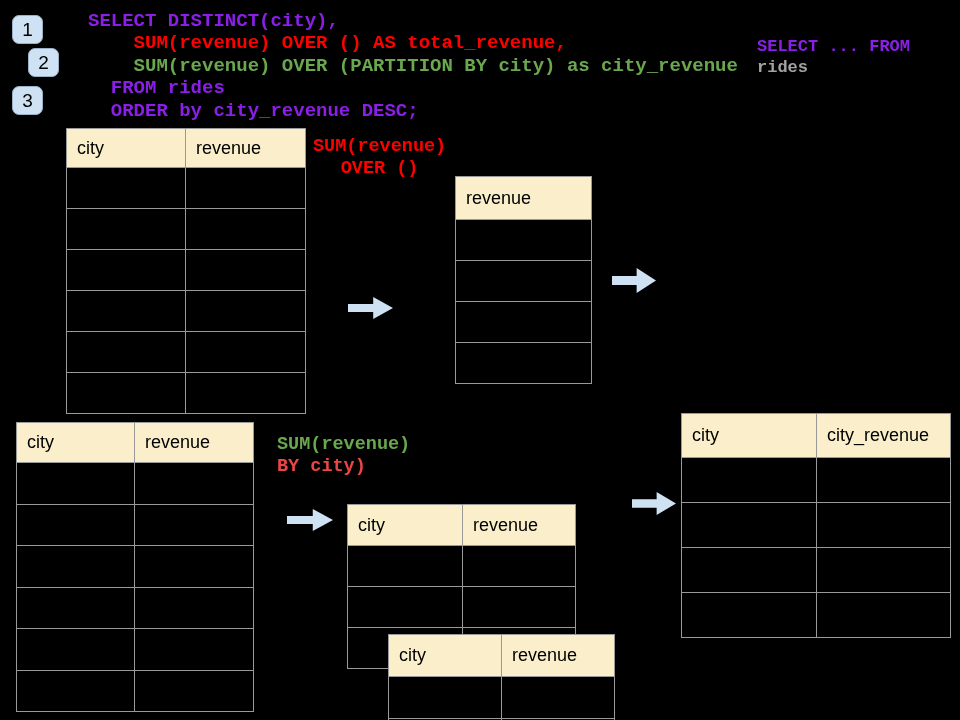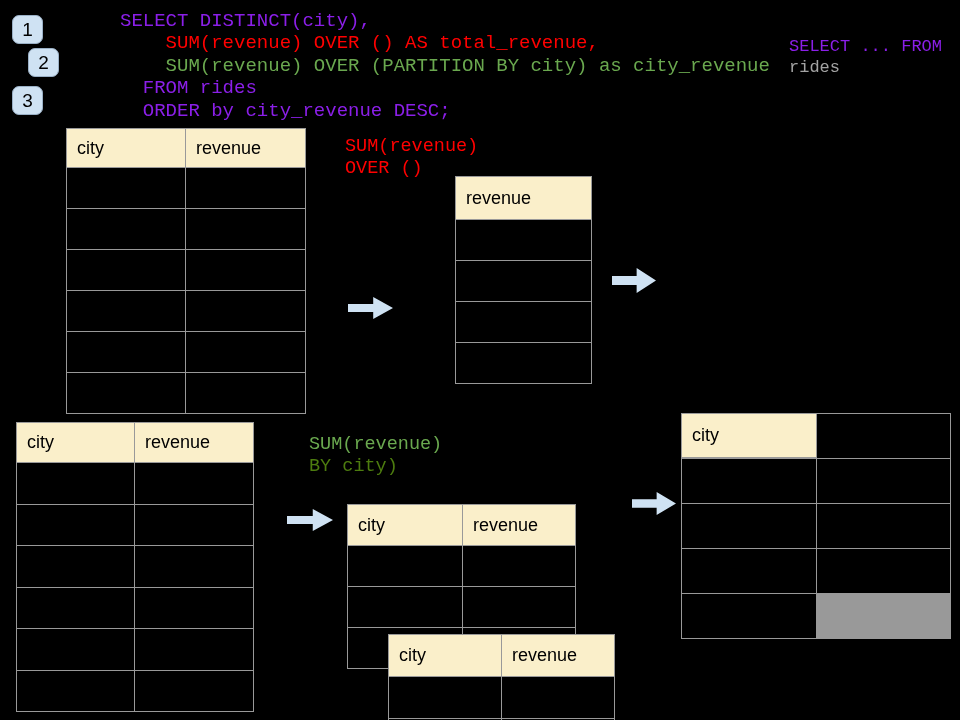--- a/index.html
+++ b/index.html
@@ -5,23 +5,22 @@
   html,body{margin:0;padding:0;background:#000;}
   .slide{
     position:relative;width:960px;height:720px;overflow:hidden;
     background:var(--bg,#000);
     font-family:"Liberation Sans",sans-serif;
   }
   
   .codeblock{
     position:absolute;
     font-family:"Liberation Mono","DejaVu Sans Mono",monospace;
-    font-weight:normal;
+    font-weight:bold;
     white-space:pre;
-    margin-left:32px;
   }
   .code-line{white-space:pre;}
   .main-code{left:88px;top:10px;font-size:19px;line-height:22.4px;}
   .side-note{left:757px;top:36px;font-size:17px;line-height:21px;}
   .label-total{left:313px;top:136px;font-size:18.5px;line-height:22px;}
   .label-partition{left:277px;top:434px;font-size:18.5px;line-height:22px;}
   
   .badge{
     position:absolute;width:31px;height:29px;
     background:var(--blue,#cfe2f3);
@@ -58,23 +57,23 @@
 <div class="slide">
 
   <div class="badge" style="left:12px;top:15px;">1</div>
   <div class="badge" style="left:28px;top:48px;">2</div>
   <div class="badge" style="left:12px;top:86px;">3</div>
 
   <div class="codeblock main-code"><div class="code-line" style="color: rgb(139, 31, 232);">SELECT DISTINCT(city),</div><div class="code-line" style="color: rgb(255, 0, 0);">    SUM(revenue) OVER () AS total_revenue,</div><div class="code-line" style="color: rgb(106, 168, 79);">    SUM(revenue) OVER (PARTITION BY city) as city_revenue</div><div class="code-line" style="color: rgb(139, 31, 232);">  FROM rides</div><div class="code-line" style="color: rgb(139, 31, 232);">  ORDER by city_revenue DESC;</div></div>
 
   <div class="codeblock side-note"><div class="code-line" style="color: rgb(139, 31, 232);">SELECT ... FROM</div><div class="code-line" style="color: #a3a3a3;">rides</div></div>
 
-  <div class="codeblock label-total"><div class="code-line" style="color: rgb(255, 0, 0);">SUM(revenue)</div><div class="code-line" style="color: rgb(255, 0, 0);">OVER ()</div></div>
+  <div class="codeblock label-total"><div class="code-line" style="color: rgb(255, 0, 0);">SUM(revenue)</div><div class="code-line" style="color: rgb(255, 0, 0); text-align: center;">OVER ()</div></div>
 
-  <div class="codeblock label-partition"><div class="code-line" style="color: rgb(106, 168, 79);">SUM(revenue)</div><div class="code-line" style="color: #4d7c0f;">BY city)</div></div>
+  <div class="codeblock label-partition"><div class="code-line" style="color: rgb(106, 168, 79);">SUM(revenue)</div><div class="code-line" style="color: #ef4444;">BY city)</div></div>
 
   <div class="tbl" style="left:66px;top:128px;--cols:118px 119px;--hh:38px;--rh:40px;">
       <div class="th">city</div>
       <div class="th">revenue</div>
       <div class="td"></div>
       <div class="td"></div>
       <div class="td"></div>
       <div class="td"></div>
       <div class="td"></div>
       <div class="td"></div>
@@ -126,20 +125,21 @@
       <div class="th">city</div>
       <div class="th">revenue</div>
       <div class="td"></div>
       <div class="td"></div>
       <div class="td"></div>
       <div class="td"></div>
     </div>
 
   <div class="tbl" style="left:681px;top:413px;--cols:134px 133px;--hh:43px;--rh:44px;">
       <div class="th">city</div>
+      <div class="th">city_revenue</div>
       <div class="td"></div>
       <div class="td"></div>
       <div class="td"></div>
       <div class="td"></div>
       <div class="td"></div>
       <div class="td"></div>
       <div class="td"></div>
       <div class="td"></div>
     </div>
 

